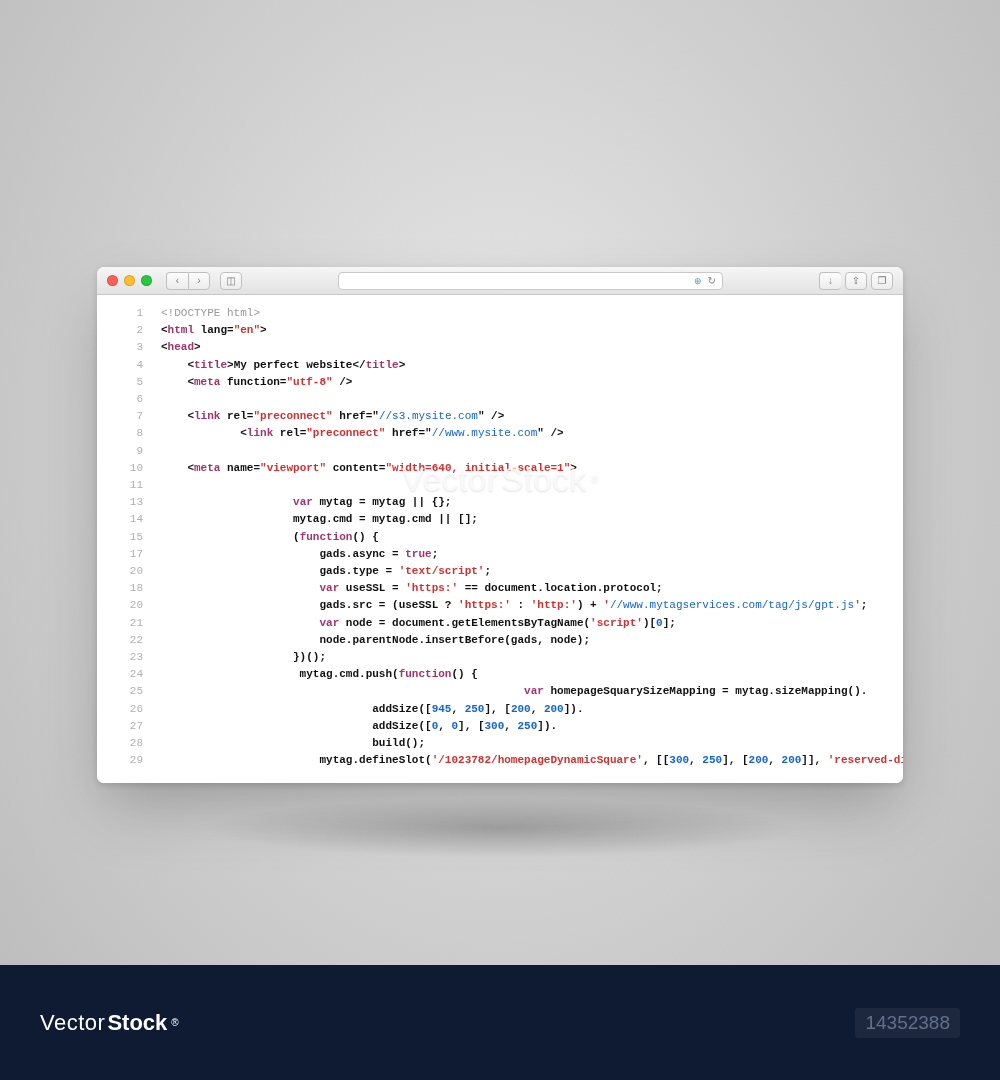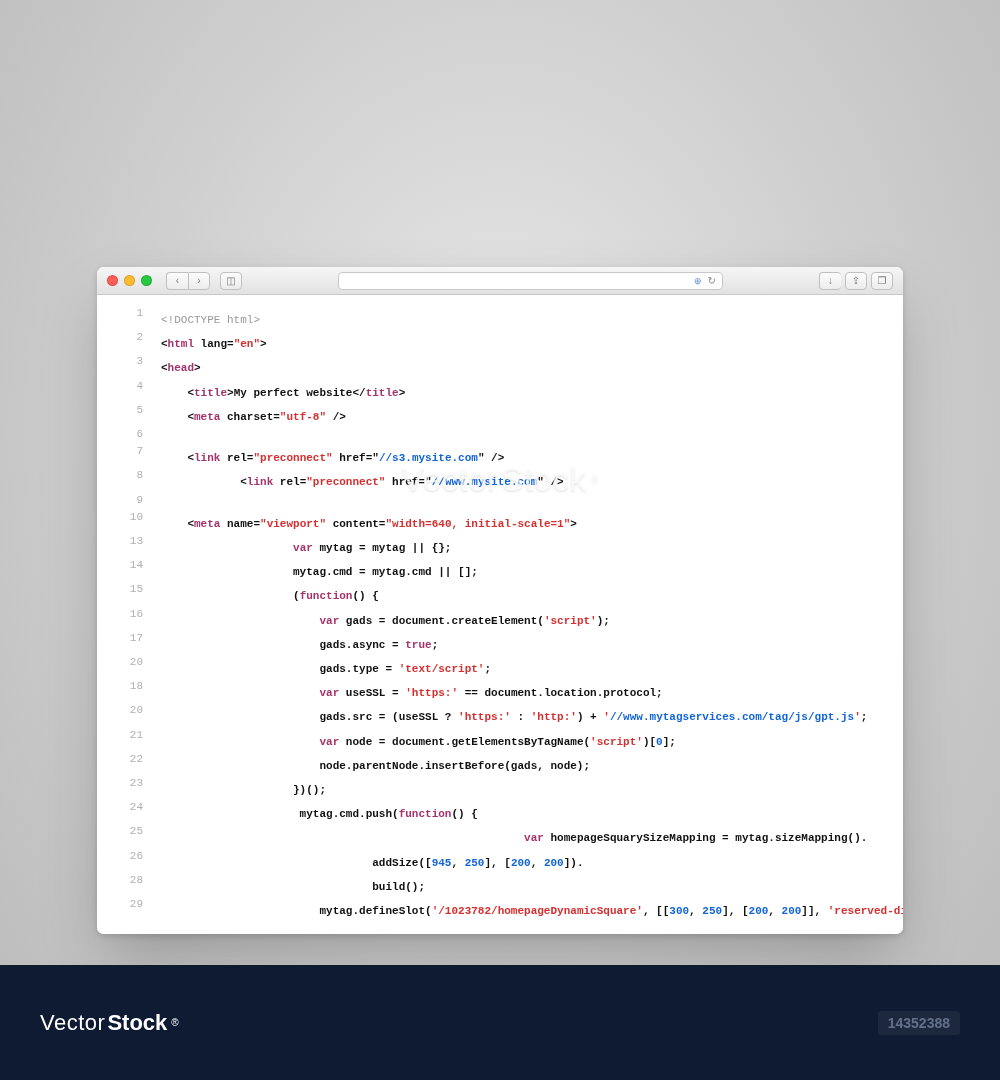--- a/index.html
+++ b/index.html
@@ -70,26 +70,26 @@
 }
 .code-line { display: flex; white-space: pre; }
 .ln {
   width: 26px;
   text-align: right;
   color: #b0b0b0;
   margin-right: 18px;
   flex-shrink: 0;
   user-select: none;
 }
-.code { flex: 1; color: #111; margin-top: 7px; }
+.code { flex: 1; color: #111; }
 .t-tag { color: #a6326b; font-weight: 600; }
 .t-doctype { color: #999; }
 .t-attr { color: #111; font-weight: 600; text-align: right; }
 .t-str { color: #d62f2f; font-weight: 600; }
-.t-url { color: #1264d8; font-weight: 700; }
+.t-url { color: #1264d8; font-weight: 400; }
 .t-kw { color: #a6326b; font-weight: 600; }
 .t-num { color: #1264d8; font-weight: 600; }
 .t-plain { color: #111; font-weight: 600; }
 .bottom-bar {
   position: absolute;
   bottom: 0; left: 0; right: 0;
   height: 115px;
   background: #0f1b33;
   display: flex;
   align-items: center;
@@ -105,25 +105,24 @@
   top: 460px; left: 50%; transform: translateX(-50%);
   color: rgba(255,255,255,0.72);
   font-size: 34px;
   font-weight: 300;
   pointer-events: none;
   text-shadow: 0 1px 2px rgba(0,0,0,0.12);
   display: flex; align-items: center; gap: 3px;
 }
 .image-id {
   color: #62708a;
-  font-size: 14px;
+  font-size: 19px;
   background: rgba(255,255,255,0.06);
   padding: 4px 10px;
   border-radius: 3px;
-  font-weight: bold;
 }
 .shadow-ellipse {
   position: absolute;
   top: 798px;
   left: 50%;
   transform: translateX(-50%);
   width: 600px;
   height: 60px;
   background: radial-gradient(ellipse, rgba(0,0,0,0.22) 0%, rgba(0,0,0,0) 70%);
   pointer-events: none;
@@ -165,40 +164,41 @@
           <span>❐</span>
         </div>
     </div>
   </div>
 
   <div class="editor" id="editor">
       <div class="code-line"><span class="ln">1</span><span class="code"><span class="t-doctype">&lt;!DOCTYPE html&gt;</span></span></div>
       <div class="code-line"><span class="ln">2</span><span class="code"><span class="t-plain">&lt;</span><span class="t-tag">html</span><span class="t-attr"> lang=</span><span class="t-str">"en"</span><span class="t-plain">&gt;</span></span></div>
       <div class="code-line"><span class="ln">3</span><span class="code"><span class="t-plain">&lt;</span><span class="t-tag">head</span><span class="t-plain">&gt;</span></span></div>
       <div class="code-line"><span class="ln">4</span><span class="code"><span class="t-plain">    &lt;</span><span class="t-tag">title</span><span class="t-plain">&gt;My perfect website&lt;/</span><span class="t-tag">title</span><span class="t-plain">&gt;</span></span></div>
-      <div class="code-line"><span class="ln">5</span><span class="code"><span class="t-plain">    &lt;</span><span class="t-tag">meta</span><span class="t-attr"> charset=</span><span class="t-str">"utf-8"</span><span class="t-plain"> /&gt;</span></span></div>
+      <div class="code-line"><span class="ln">5</span><span class="code"><span class="t-plain">    &lt;</span><span class="t-tag">meta</span><span class="t-attr"> function=</span><span class="t-str">"utf-8"</span><span class="t-plain"> /&gt;</span></span></div>
       <div class="code-line"><span class="ln">6</span><span class="code"><span class="t-plain"></span></span></div>
       <div class="code-line"><span class="ln">7</span><span class="code"><span class="t-plain">    &lt;</span><span class="t-tag">link</span><span class="t-attr"> rel=</span><span class="t-str">"preconnect"</span><span class="t-attr"> href="</span><span class="t-url">//s3.mysite.com</span><span class="t-attr">"</span><span class="t-plain"> /&gt;</span></span></div>
       <div class="code-line"><span class="ln">8</span><span class="code"><span class="t-plain">            &lt;</span><span class="t-tag">link</span><span class="t-attr"> rel=</span><span class="t-str">"preconnect"</span><span class="t-attr"> href="</span><span class="t-url">//www.mysite.com</span><span class="t-attr">"</span><span class="t-plain"> /&gt;</span></span></div>
       <div class="code-line"><span class="ln">9</span><span class="code"><span class="t-plain"></span></span></div>
       <div class="code-line"><span class="ln">10</span><span class="code"><span class="t-plain">    &lt;</span><span class="t-tag">meta</span><span class="t-attr"> name=</span><span class="t-str">"viewport"</span><span class="t-attr"> content=</span><span class="t-str">"width=640, initial-scale=1"</span><span class="t-plain">&gt;</span></span></div>
+      <div class="code-line"><span class="ln">11</span><span class="code"><span class="t-plain"></span></span></div>
       <div class="code-line"><span class="ln">13</span><span class="code"><span class="t-plain">                    </span><span class="t-kw">var</span><span class="t-plain"> mytag = mytag || {};</span></span></div>
       <div class="code-line"><span class="ln">14</span><span class="code"><span class="t-plain">                    mytag.cmd = mytag.cmd || [];</span></span></div>
       <div class="code-line"><span class="ln">15</span><span class="code"><span class="t-plain">                    (</span><span class="t-kw">function</span><span class="t-plain">() {</span></span></div>
-      <div class="code-line"><span class="ln">16</span><span class="code"><span class="t-plain">                        </span><span class="t-kw">var</span><span class="t-plain"> gads = document.createElement(</span><span class="t-str">'script'</span><span class="t-plain">);</span></span></div>
       <div class="code-line"><span class="ln">17</span><span class="code"><span class="t-plain">                        gads.async = </span><span class="t-kw">true</span><span class="t-plain">;</span></span></div>
       <div class="code-line"><span class="ln">20</span><span class="code"><span class="t-plain">                        gads.type = </span><span class="t-str">'text/script'</span><span class="t-plain">;</span></span></div>
       <div class="code-line"><span class="ln">18</span><span class="code"><span class="t-plain">                        </span><span class="t-kw">var</span><span class="t-plain"> useSSL = </span><span class="t-str">'https:'</span><span class="t-plain"> == document.location.protocol;</span></span></div>
       <div class="code-line"><span class="ln">20</span><span class="code"><span class="t-plain">                        gads.src = (useSSL ? </span><span class="t-str">'https:'</span><span class="t-plain"> : </span><span class="t-str">'http:'</span><span class="t-plain">) + </span><span class="t-str">'</span><span class="t-url">//www.mytagservices.com/tag/js/gpt.js</span><span class="t-str">'</span><span class="t-plain">;</span></span></div>
       <div class="code-line"><span class="ln">21</span><span class="code"><span class="t-plain">                        </span><span class="t-kw">var</span><span class="t-plain"> node = document.getElementsByTagName(</span><span class="t-str">'script'</span><span class="t-plain">)[</span><span class="t-num">0</span><span class="t-plain">];</span></span></div>
       <div class="code-line"><span class="ln">22</span><span class="code"><span class="t-plain">                        node.parentNode.insertBefore(gads, node);</span></span></div>
       <div class="code-line"><span class="ln">23</span><span class="code"><span class="t-plain">                    })();</span></span></div>
       <div class="code-line"><span class="ln">24</span><span class="code"><span class="t-plain">                     mytag.cmd.push(</span><span class="t-kw">function</span><span class="t-plain">() {</span></span></div>
       <div class="code-line"><span class="ln">25</span><span class="code"><span class="t-plain">                                                       </span><span class="t-kw">var</span><span class="t-plain"> homepageSquarySizeMapping = mytag.sizeMapping().</span></span></div>
       <div class="code-line"><span class="ln">26</span><span class="code"><span class="t-plain">                                addSize([</span><span class="t-num">945</span><span class="t-plain">, </span><span class="t-num">250</span><span class="t-plain">], [</span><span class="t-num">200</span><span class="t-plain">, </span><span class="t-num">200</span><span class="t-plain">]).</span></span></div>
+      <div class="code-line"><span class="ln">27</span><span class="code"><span class="t-plain">                                addSize([</span><span class="t-num">0</span><span class="t-plain">, </span><span class="t-num">0</span><span class="t-plain">], [</span><span class="t-num">300</span><span class="t-plain">, </span><span class="t-num">250</span><span class="t-plain">]).</span></span></div>
       <div class="code-line"><span class="ln">28</span><span class="code"><span class="t-plain">                                build();</span></span></div>
       <div class="code-line"><span class="ln">29</span><span class="code"><span class="t-plain">                        mytag.defineSlot(</span><span class="t-str">'/1023782/homepageDynamicSquare'</span><span class="t-plain">, [[</span><span class="t-num">300</span><span class="t-plain">, </span><span class="t-num">250</span><span class="t-plain">], [</span><span class="t-num">200</span><span class="t-plain">, </span><span class="t-num">200</span><span class="t-plain">]], </span><span class="t-str">'reserved-div-1'</span></span></div>
     </div>
 </div>
 
 <div class="watermark">
   <span class="vs1">Vector</span>
     <span class="vs2">Stock</span>
     <span class="vs-sup">®</span>
 </div>

